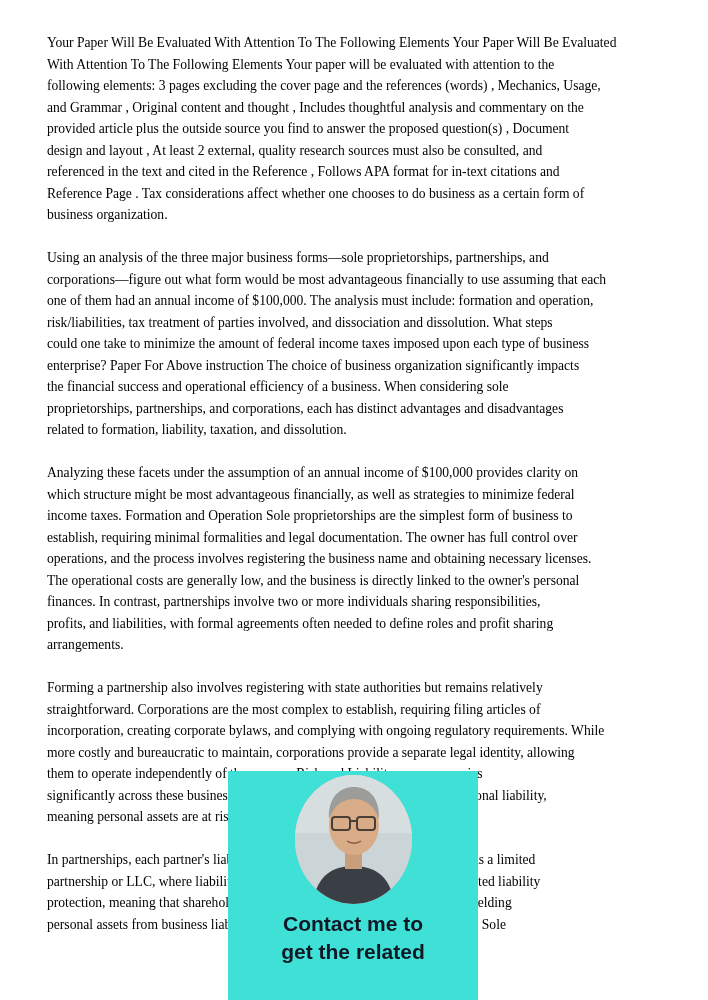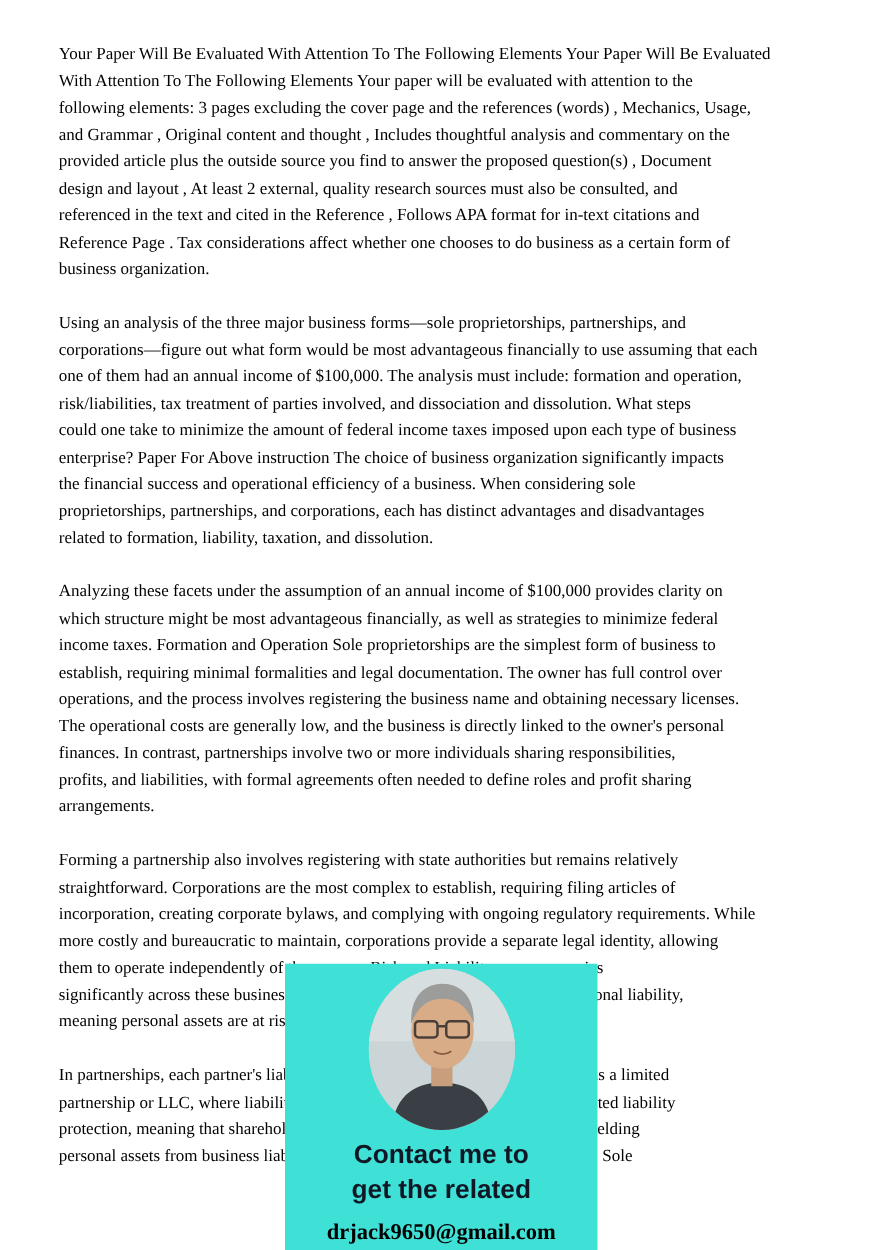--- a/index.html
+++ b/index.html
@@ -122,16 +122,15 @@
         <g stroke="#4a3f38" stroke-width="2" fill="none">
           <rect x="37" y="42" width="18" height="13" rx="3"></rect>
           <rect x="62" y="42" width="18" height="13" rx="3"></rect>
           <line x1="55" y1="46" x2="62" y2="46"></line>
         </g>
         <path d="M52,66 C56,69 62,69 66,66" stroke="#8a5b43" stroke-width="1.5" fill="none"></path>
       </svg>
     </div>
     <div class="promo-line">Contact me to</div>
     <div class="promo-line">get the related</div>
-    <div class="promo-email">drjack9650@gmail.com</div>
   </div>
 
 </div>
 
 </body></html>

